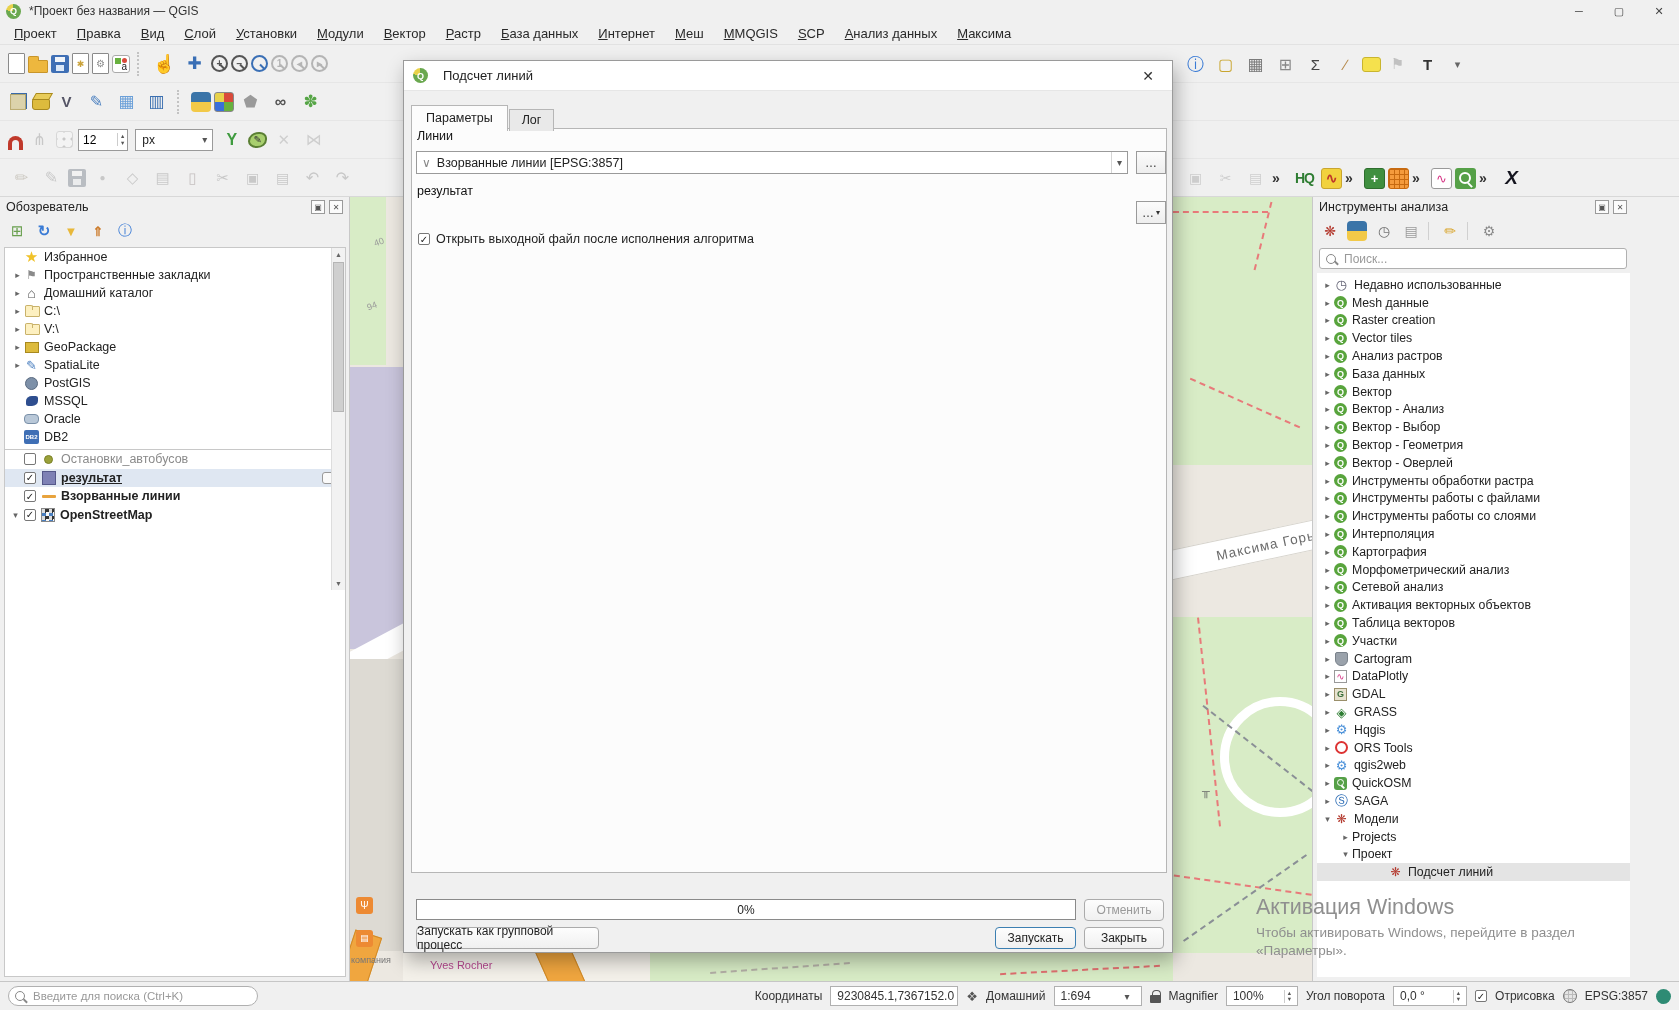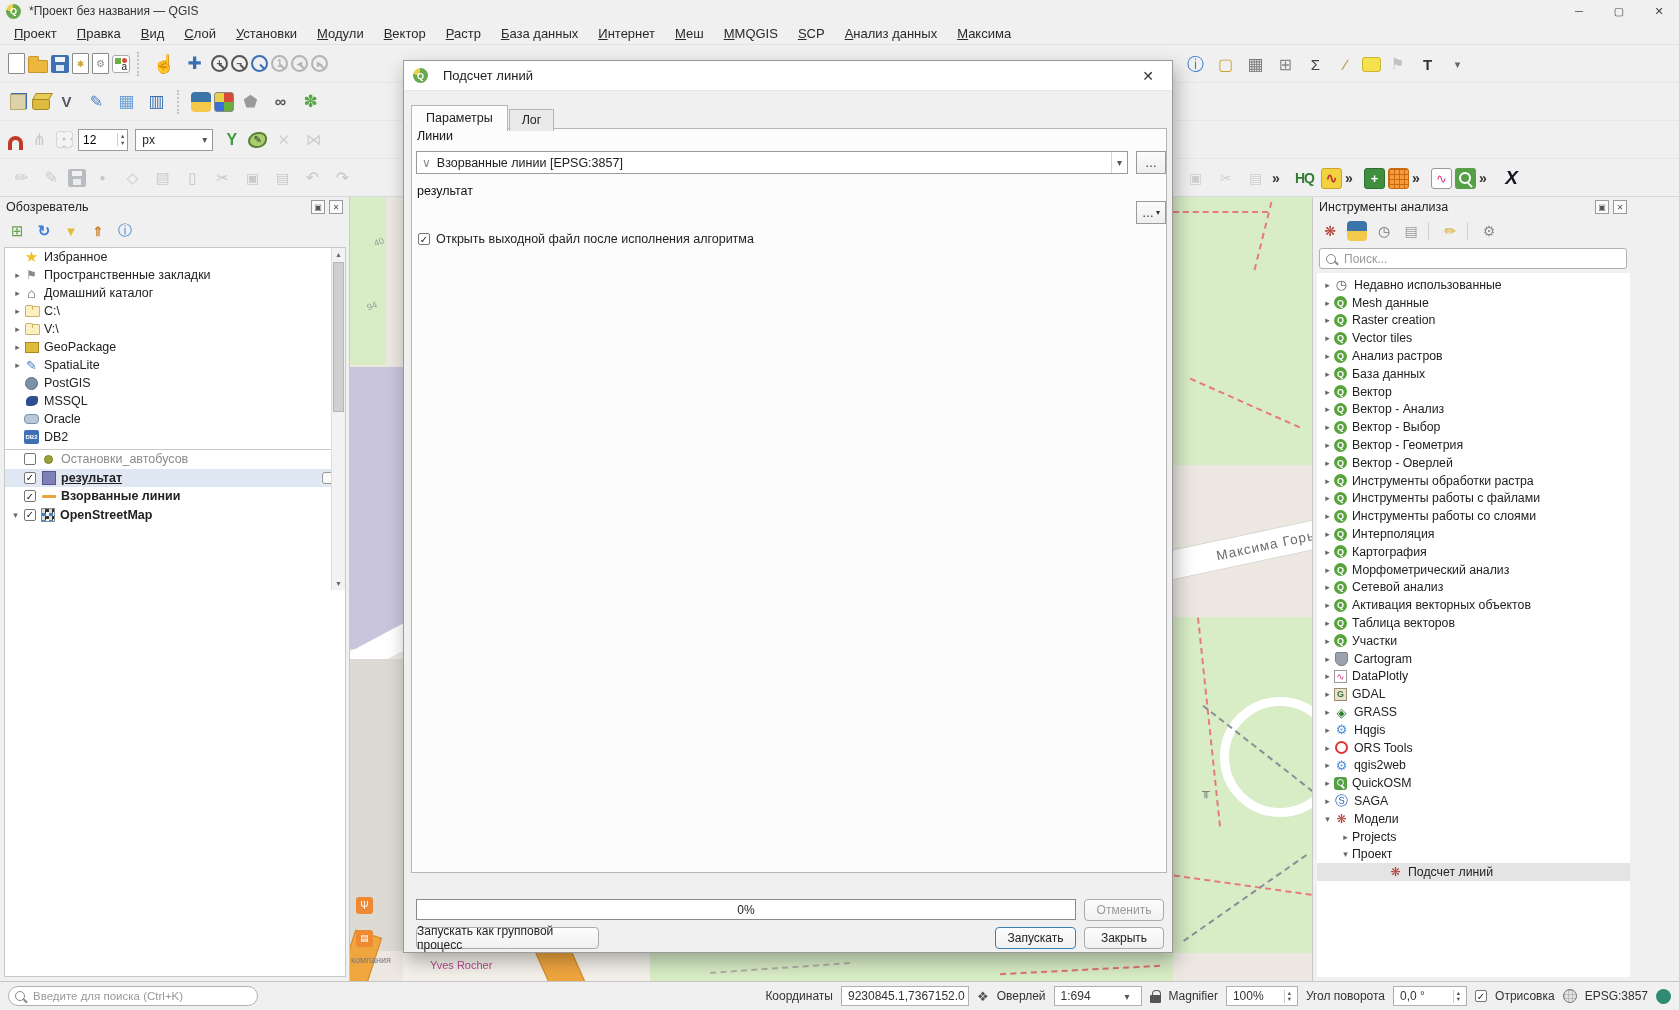--- a/index.html
+++ b/index.html
@@ -800,33 +800,38 @@
     </div>
     <div class="progress">
       <span>0%</span>
     </div>
     <div class="btn disabled" id="btn-cancel">Отменить</div>
     <div class="btn" id="btn-batch">Запускать как групповой процесс</div>
     <div class="btn" id="btn-run">Запускать</div>
     <div class="btn" id="btn-close">Закрыть</div>
   </div>
 
+  <div id="wm">
+    <div class="l1">Активация Windows</div>
+    <div class="l2">Чтобы активировать Windows, перейдите в раздел</div>
+    <div class="l3">«Параметры».</div>
+  </div>
 
 
   <div id="statusbar">
     <div id="sb-search">
       <span class="ic-mag"></span>
       <input placeholder="Введите для поиска (Ctrl+K)" style="">
     </div>
     <span class="sblabel" style="margin-left:auto">Координаты</span>
     <span class="sbox" style="width:128px">
         <span>9230845.1,7367152.0</span>
       </span>
     <span class="ic-claw">❖</span>
-    <span class="sblabel">Оверлей</span>
+    <span class="sblabel">Домашний</span>
     <span class="sbox" style="width:88px;justify-content:space-between">
       <span>1:694</span>
         <span class="dd">▾</span>
     </span>
     <span class="ic-lock"></span>
     <span class="sblabel">Magnifier</span>
     <span class="sbox" style="width:72px;justify-content:space-between">
       <span>100%</span>
       <span class="spincol2">
           <span>▴</span>

